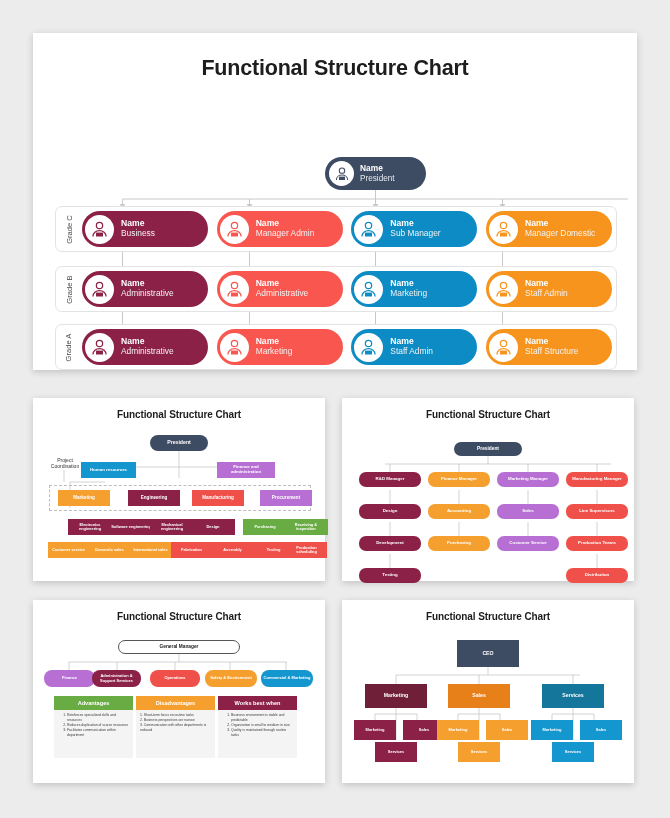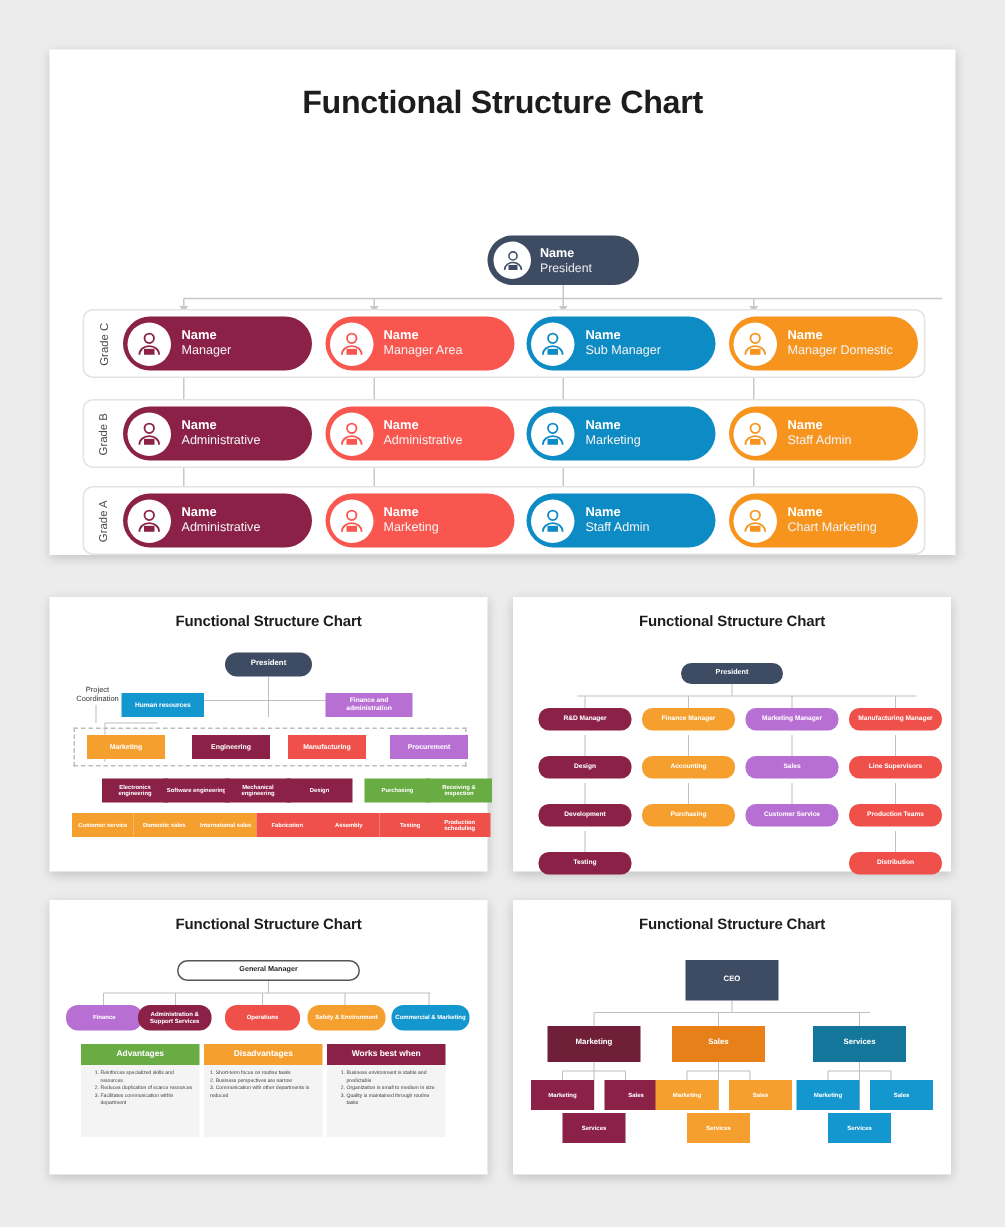--- a/index.html
+++ b/index.html
@@ -169,34 +169,34 @@
             <div class="emp-node" style="background: rgb(139, 33, 71);">
               <div class="emp-avatar">
                 <svg width="21" height="21" viewBox="0 0 24 24" fill="none" stroke="#8b2147" stroke-width="1.4">
                   <circle cx="12" cy="7.5" r="3.6"></circle>
                   <path d="M4.5 20c0-4 3.4-6.6 7.5-6.6s7.5 2.6 7.5 6.6"></path>
                   <rect x="8" y="15.5" width="8" height="4.5" fill="#8b2147" stroke="none"></rect>
                 </svg>
               </div>
               <div class="emp-text">
                 <div class="emp-name">Name</div>
-                <div class="emp-role">Manager</div>
+                <div class="emp-role">Business</div>
               </div>
             </div>
             <div class="emp-node" style="background: rgb(249, 86, 79);">
               <div class="emp-avatar">
                 <svg width="21" height="21" viewBox="0 0 24 24" fill="none" stroke="#f9564f" stroke-width="1.4">
                   <circle cx="12" cy="7.5" r="3.6"></circle>
                   <path d="M4.5 20c0-4 3.4-6.6 7.5-6.6s7.5 2.6 7.5 6.6"></path>
                   <rect x="8" y="15.5" width="8" height="4.5" fill="#f9564f" stroke="none"></rect>
                 </svg>
               </div>
               <div class="emp-text">
                 <div class="emp-name">Name</div>
-                <div class="emp-role">Manager Area</div>
+                <div class="emp-role">Manager Admin</div>
               </div>
             </div>
             <div class="emp-node" style="background: rgb(12, 139, 196);">
               <div class="emp-avatar">
                 <svg width="21" height="21" viewBox="0 0 24 24" fill="none" stroke="#0c8bc4" stroke-width="1.4">
                   <circle cx="12" cy="7.5" r="3.6"></circle>
                   <path d="M4.5 20c0-4 3.4-6.6 7.5-6.6s7.5 2.6 7.5 6.6"></path>
                   <rect x="8" y="15.5" width="8" height="4.5" fill="#0c8bc4" stroke="none"></rect>
                 </svg>
               </div>
@@ -326,21 +326,21 @@
             <div class="emp-node" style="background: rgb(247, 148, 30);">
               <div class="emp-avatar">
                 <svg width="21" height="21" viewBox="0 0 24 24" fill="none" stroke="#f7941e" stroke-width="1.4">
                   <circle cx="12" cy="7.5" r="3.6"></circle>
                   <path d="M4.5 20c0-4 3.4-6.6 7.5-6.6s7.5 2.6 7.5 6.6"></path>
                   <rect x="8" y="15.5" width="8" height="4.5" fill="#f7941e" stroke="none"></rect>
                 </svg>
               </div>
               <div class="emp-text">
                 <div class="emp-name">Name</div>
-                <div class="emp-role">Chart Marketing</div>
+                <div class="emp-role">Staff Structure</div>
               </div>
             </div>
           </div>
       </div>
 
     </div>
   </div>
 
   <div class="card" id="thumb-card-1">
     <div class="thumb-title">Functional Structure Chart</div>

